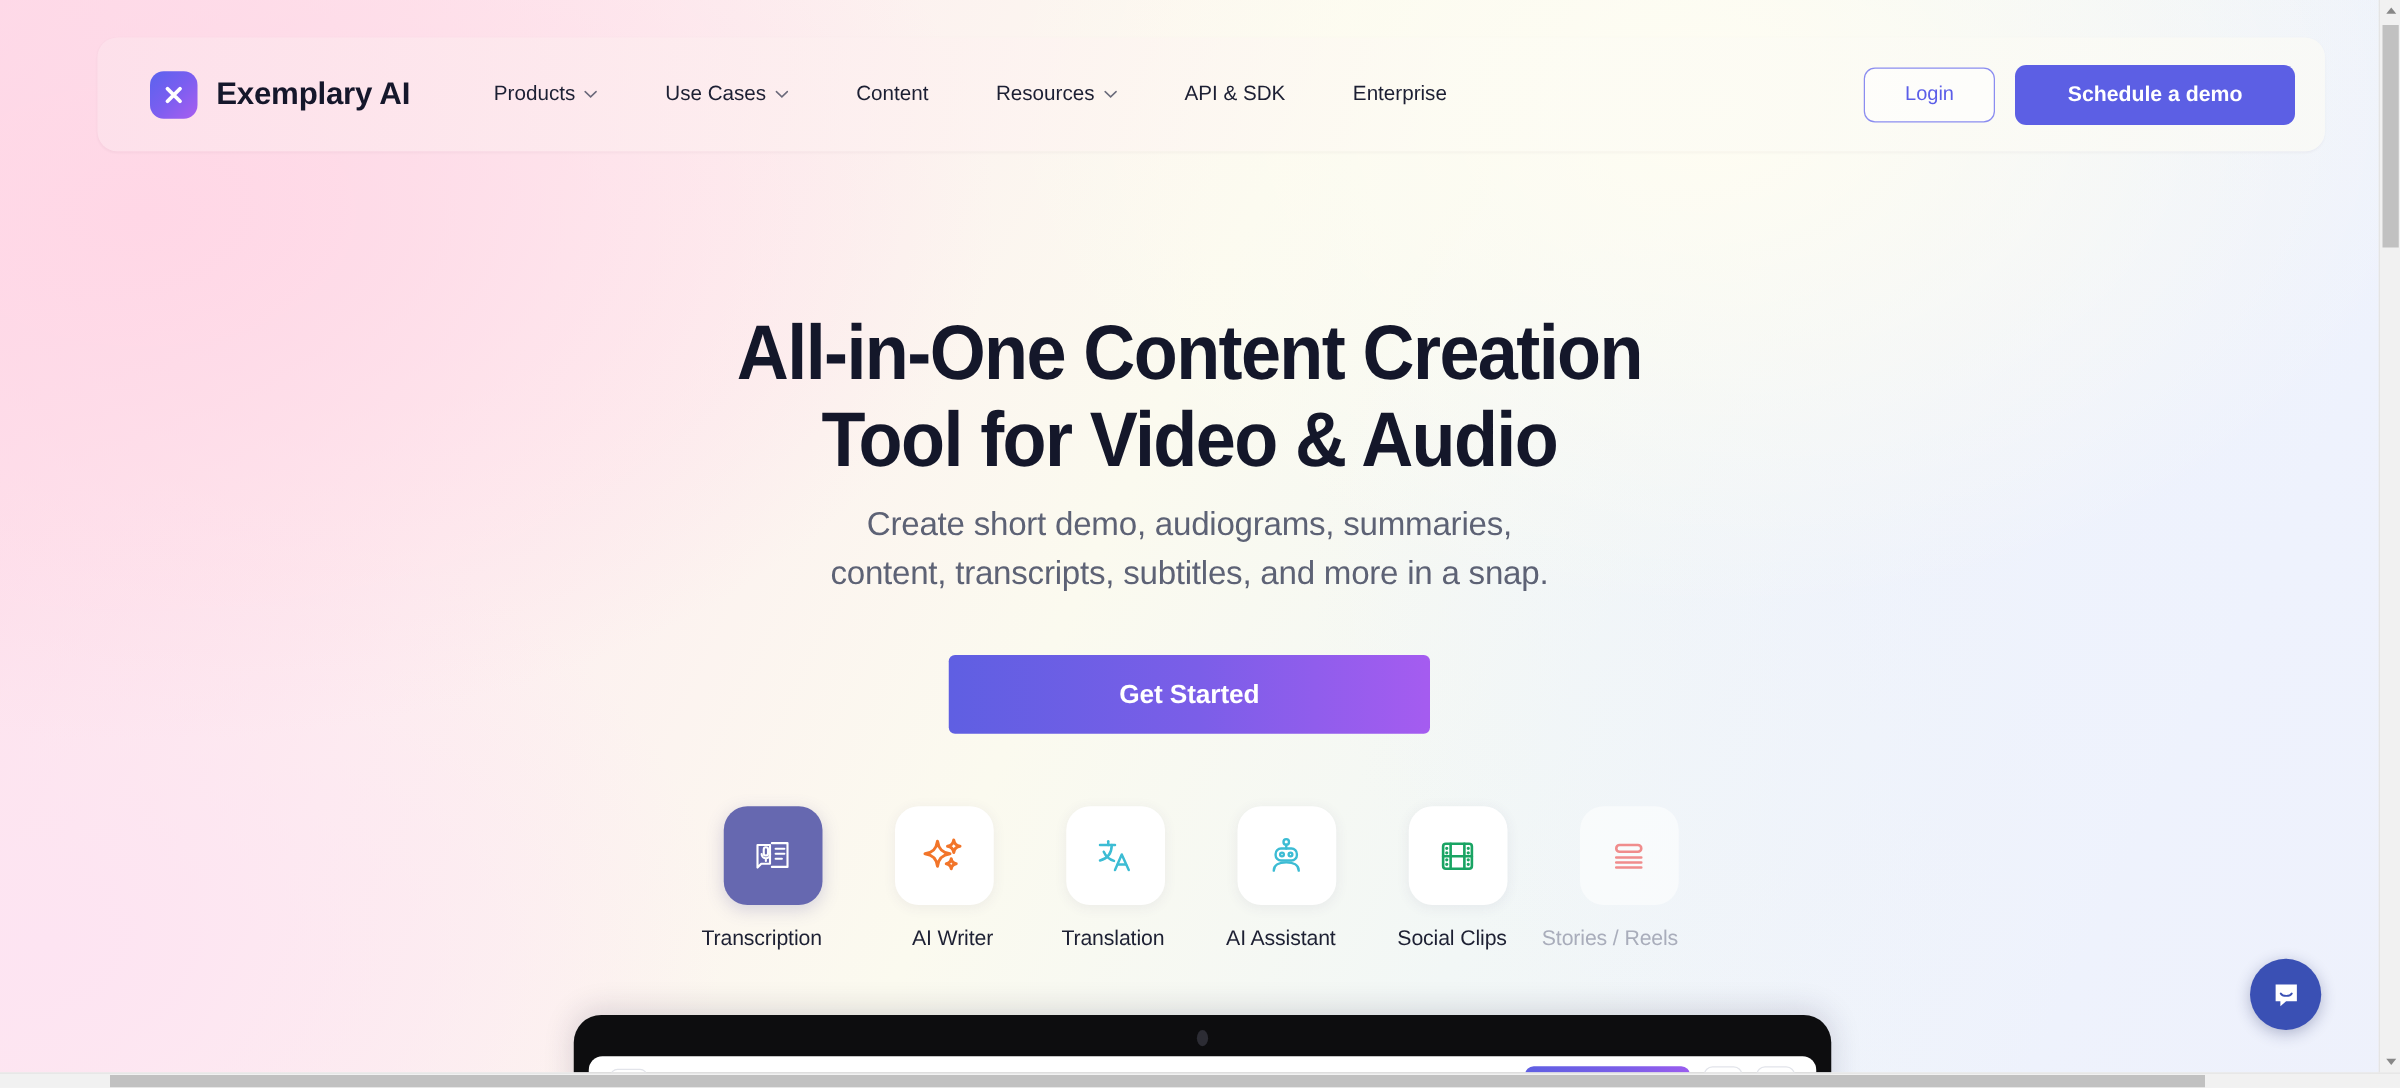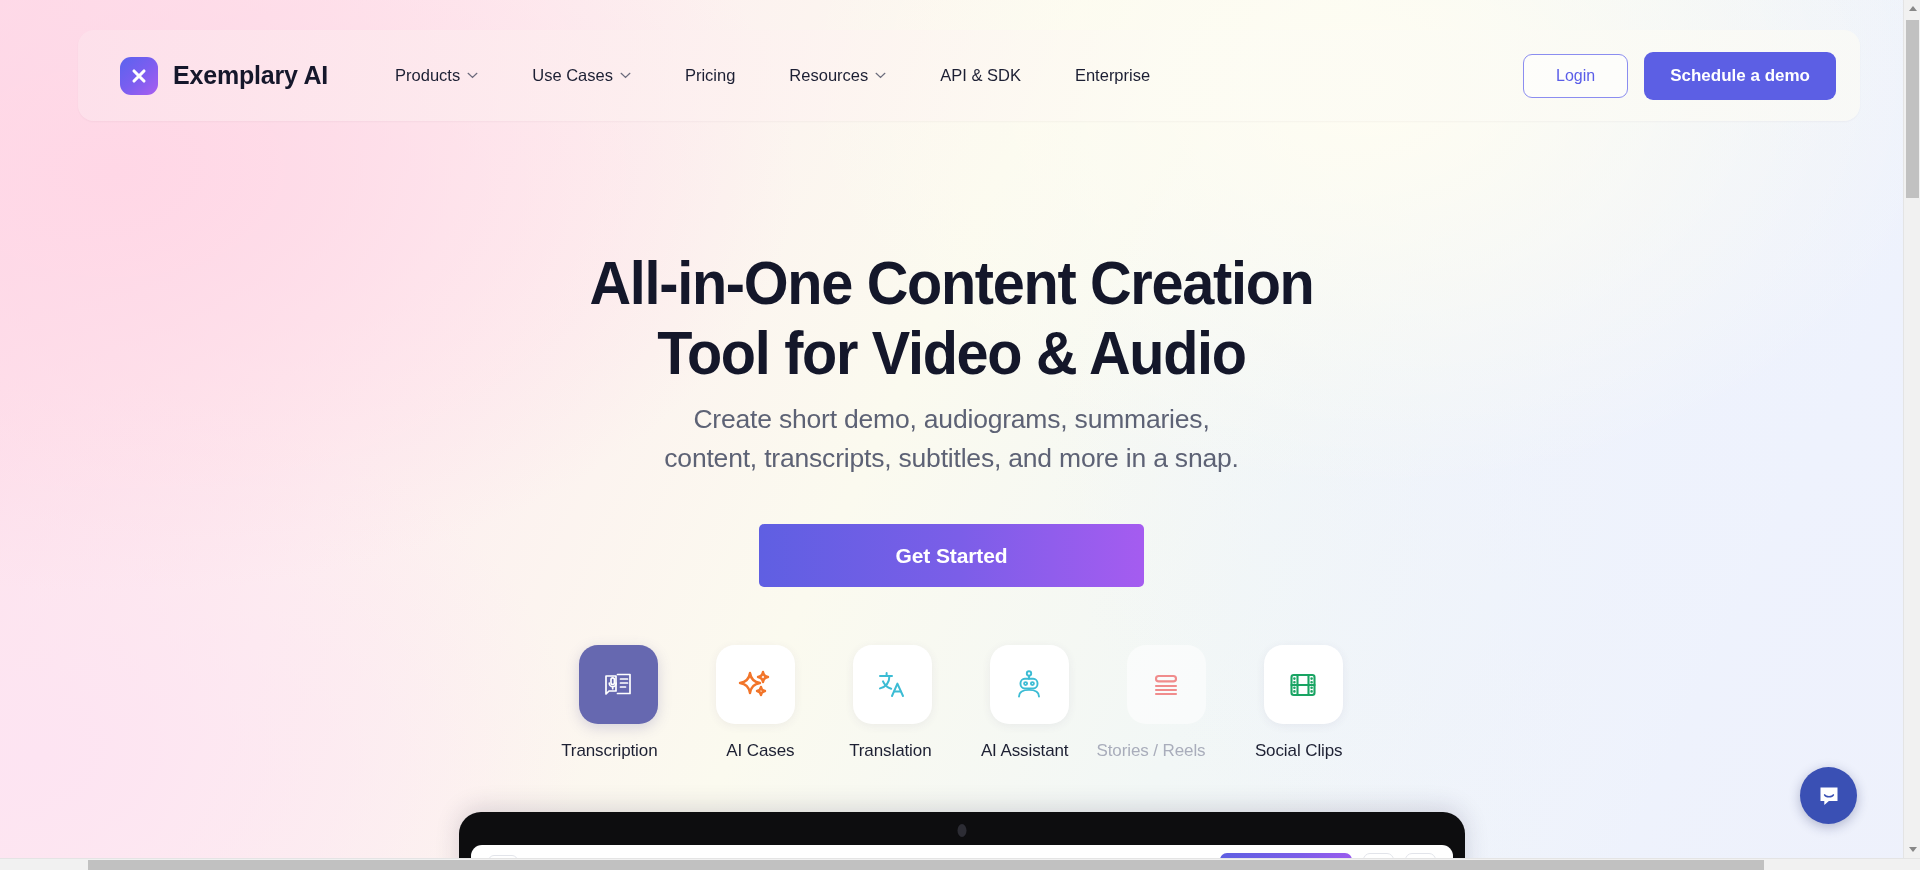--- a/index.html
+++ b/index.html
@@ -62,21 +62,21 @@
   .btn-login {
     font-size: 16px; color: #5b5ee8; font-weight: 400;
     border: 1.4px solid #8b8df0; border-radius: 9px;
     background: rgba(255,255,255,0.55);
     padding: 12px 32px; cursor: pointer; white-space: nowrap;
   }
   .btn-demo {
     font-size: 17px; color: #fff; font-weight: 700;
     border: none; border-radius: 9px;
     background: #5c5fe4;
-    padding: 14px 26px; cursor: pointer; white-space: nowrap;
+    padding: 14px 42px; cursor: pointer; white-space: nowrap;
   }
 
   
   .hero { position: absolute; left: 0; top: 0; width: 1903px; text-align: center; }
   .headline {
     position: absolute; left: 0; right: 0; top: 248px;
     font-size: 62px; line-height: 70px; font-weight: 700;
     color: #14172a; letter-spacing: -1.4px;
     font-family: "Liberation Sans Narrow", "Liberation Sans", sans-serif;
     transform: scaleX(0.93); transform-origin: center top;
@@ -214,21 +214,21 @@
             <path d="M1 1.5 L6 6.3 L11 1.5" fill="none" stroke="#3b3f55" stroke-width="1.4" stroke-linecap="round"></path>
           </svg>
       </div>
       <div class="nav-link">
         <span>Use Cases</span>
         <svg class="caret" viewBox="0 0 12 8">
             <path d="M1 1.5 L6 6.3 L11 1.5" fill="none" stroke="#3b3f55" stroke-width="1.4" stroke-linecap="round"></path>
           </svg>
       </div>
       <div class="nav-link">
-        <span>Pricing</span>
+        <span>Content</span>
       </div>
       <div class="nav-link">
         <span>Resources</span>
         <svg class="caret" viewBox="0 0 12 8">
             <path d="M1 1.5 L6 6.3 L11 1.5" fill="none" stroke="#3b3f55" stroke-width="1.4" stroke-linecap="round"></path>
           </svg>
       </div>
       <div class="nav-link">
         <span>API &amp; SDK</span>
       </div>
@@ -274,21 +274,21 @@
       </div>
 
       <div class="tile">
         <span class="tile-box">
           <svg width="40" height="40" viewBox="0 0 40 40" fill="none" stroke="#f2752a" stroke-width="2.4" stroke-linejoin="round">
             <path d="M15 8 C15.9 14.2 18.8 17.1 25 18 C18.8 18.9 15.9 21.8 15 28 C14.1 21.8 11.2 18.9 5 18 C11.2 17.1 14.1 14.2 15 8 Z"></path>
             <path d="M28 7 C28.45 10.1 29.9 11.55 33 12 C29.9 12.45 28.45 13.9 28 17 C27.55 13.9 26.1 12.45 23 12 C26.1 11.55 27.55 10.1 28 7 Z"></path>
             <path d="M26 22 C26.4 24.6 27.4 25.6 30 26 C27.4 26.4 26.4 27.4 26 30 C25.6 27.4 24.6 26.4 22 26 C24.6 25.6 25.6 24.6 26 22 Z"></path>
           </svg>
         </span>
-        <span class="tile-label">AI Cases</span>
+        <span class="tile-label">AI Writer</span>
       </div>
 
       <div class="tile">
         <span class="tile-box">
           <svg width="40" height="40" viewBox="0 0 40 40" fill="none" stroke="#3cbcd4" stroke-width="2" stroke-linecap="round" stroke-linejoin="round">
             <path d="M8 11 h12"></path>
             <path d="M14.6 8 v3"></path>
             <path d="M17.4 11 c0 6.4 -3.4 10.8 -9.4 12.4"></path>
             <path d="M11 16.4 c1.6 3.8 4.3 6.1 8.2 7.3"></path>
             <path d="M20 31 l5.4 -12.4 L31 31"></path>
@@ -305,40 +305,40 @@
             <path d="M20 10.7 v3.1"></path>
             <rect x="11.5" y="13.8" width="17" height="9.6" rx="4.3"></rect>
             <circle cx="16.6" cy="18.6" r="1.5"></circle>
             <circle cx="23.4" cy="18.6" r="1.5"></circle>
             <path d="M10 31.5 c0 -4.6 4.5 -6.6 10 -6.6 s10 2 10 6.6"></path>
           </svg>
         </span>
         <span class="tile-label">AI Assistant</span>
       </div>
 
-      <div class="tile muted">
-        <span class="tile-box">
-          <svg width="40" height="40" viewBox="0 0 40 40" fill="none" stroke="#f08c8c" stroke-width="2.1" stroke-linecap="round">
-            <rect x="10" y="11" width="20" height="5.4" rx="2.7"></rect>
-            <path d="M10 21 h20 M10 25 h20 M10 29 h20"></path>
-          </svg>
-        </span>
-        <span class="tile-label">Stories / Reels</span>
-      </div>
-
       <div class="tile">
         <span class="tile-box">
           <svg width="40" height="40" viewBox="0 0 40 40" fill="none" stroke="#19a463" stroke-width="2.1" stroke-linecap="round" stroke-linejoin="round">
             <rect x="8.5" y="10" width="23" height="20" rx="2.2"></rect>
             <path d="M14.5 10 v20 M25.5 10 v20 M8.5 20 h23"></path>
             <path d="M11.4 13.6 h0.01 M11.4 17.2 h0.01 M11.4 22.8 h0.01 M11.4 26.4 h0.01" stroke-width="2.6"></path>
             <path d="M28.6 13.6 h0.01 M28.6 17.2 h0.01 M28.6 22.8 h0.01 M28.6 26.4 h0.01" stroke-width="2.6"></path>
           </svg>
         </span>
         <span class="tile-label">Social Clips</span>
+      </div>
+
+      <div class="tile muted">
+        <span class="tile-box">
+          <svg width="40" height="40" viewBox="0 0 40 40" fill="none" stroke="#f08c8c" stroke-width="2.1" stroke-linecap="round">
+            <rect x="10" y="11" width="20" height="5.4" rx="2.7"></rect>
+            <path d="M10 21 h20 M10 25 h20 M10 29 h20"></path>
+          </svg>
+        </span>
+        <span class="tile-label">Stories / Reels</span>
       </div>
 
     </div>
   </section>
 
   <div class="device">
     <span class="notch"></span>
     <div class="screen">
       <div class="screen-bar">
 

